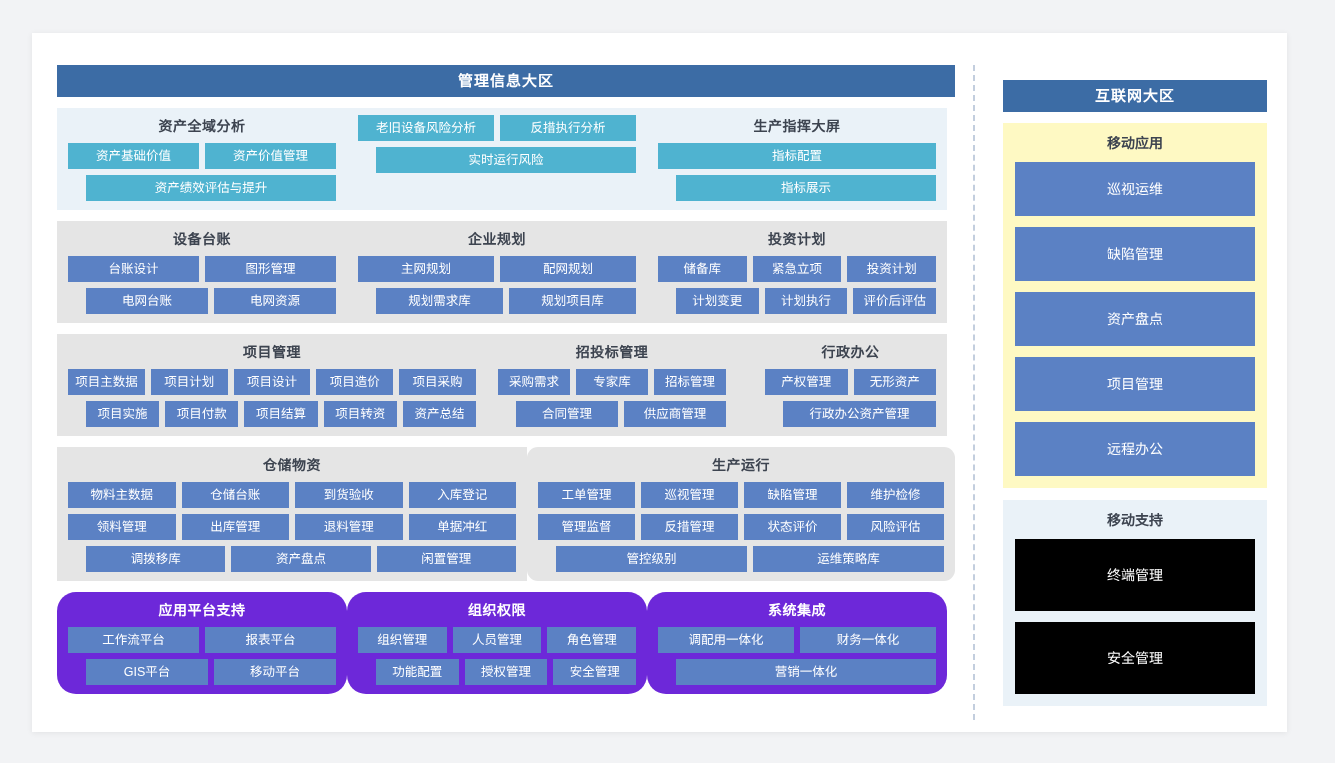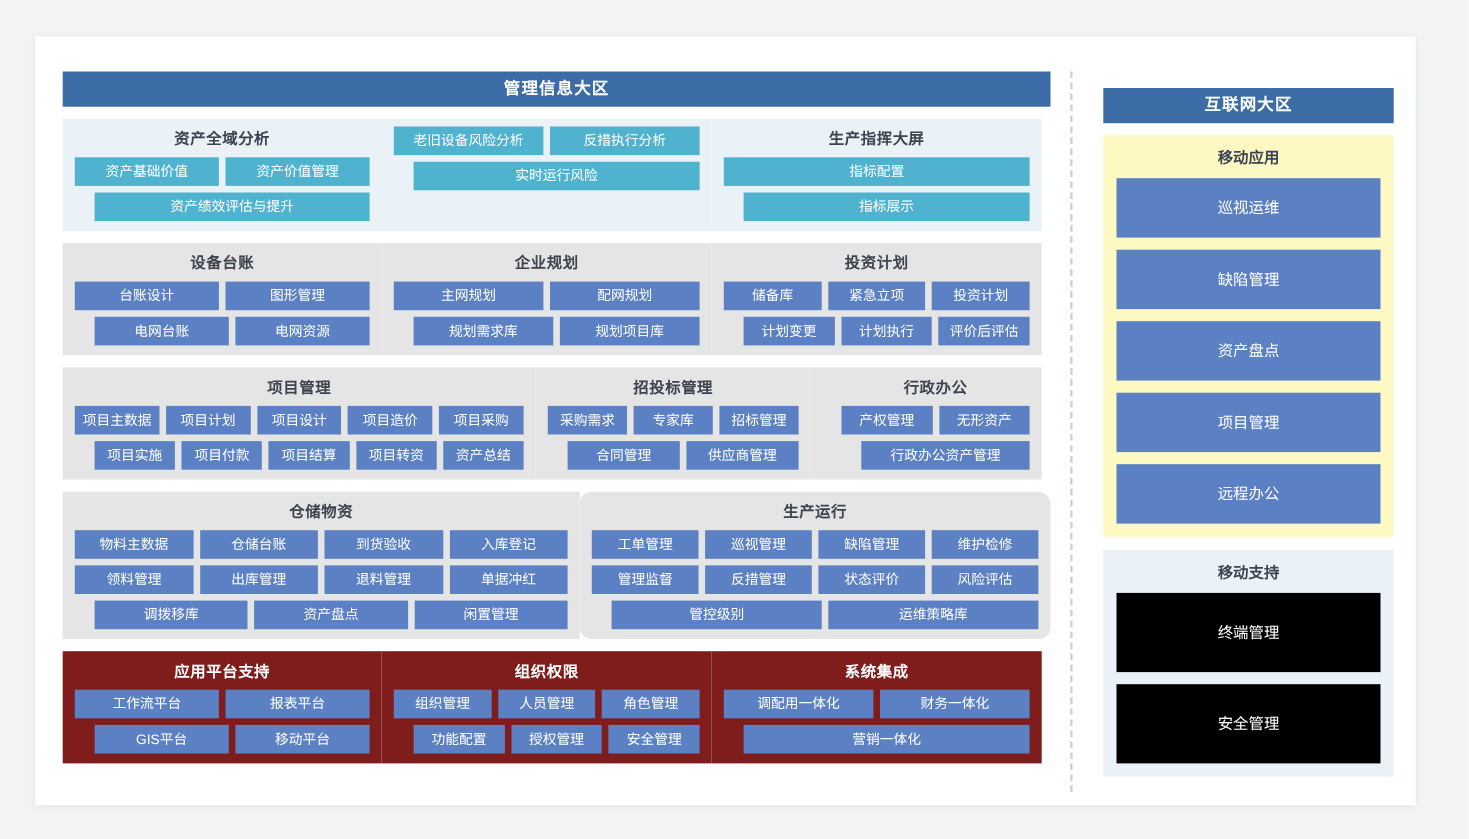--- a/index.html
+++ b/index.html
@@ -45,21 +45,21 @@
 
   .row{display:flex;gap:0;margin-bottom:11px;}
 
   .card{
     background:#e5e5e5;
     padding:7px 11px 9px 11px;
     box-sizing:border-box;
     display:flex;flex-direction:column;
   }
   .card.light{background:#eaf2f8;}
-  .card.dark{background:#7f1d1d;}
+  .card.dark{background:#6d28d9;border-radius:19px;}
   .card-title{
     text-align:center;
     font-size:14px;font-weight:bold;
     color:#3d4450;
     line-height:22px;
     margin-bottom:6px;
     letter-spacing:0.5px;
   }
   .card.dark .card-title{color:#ffffff;}
 

